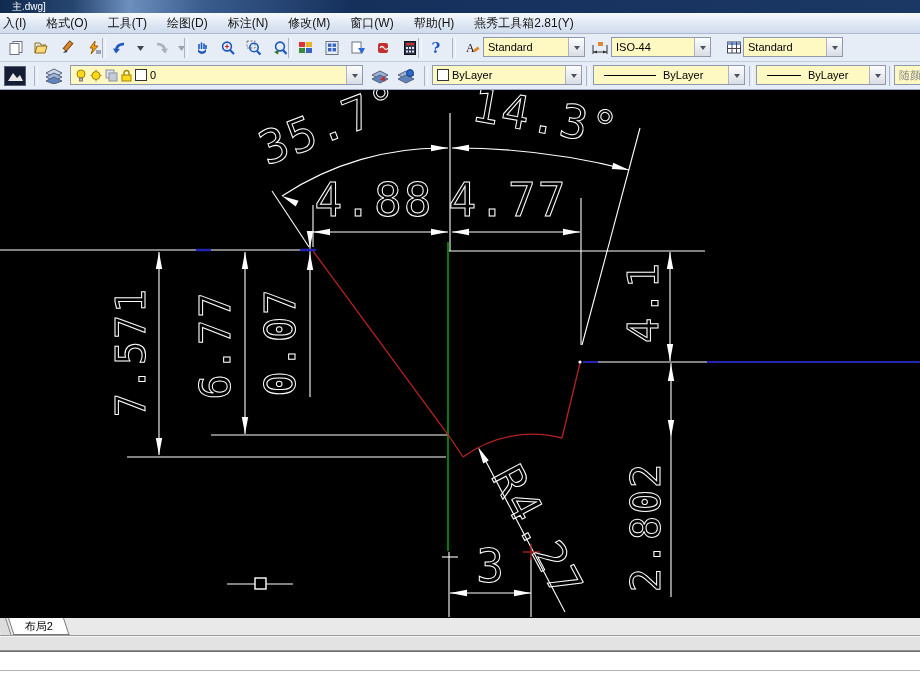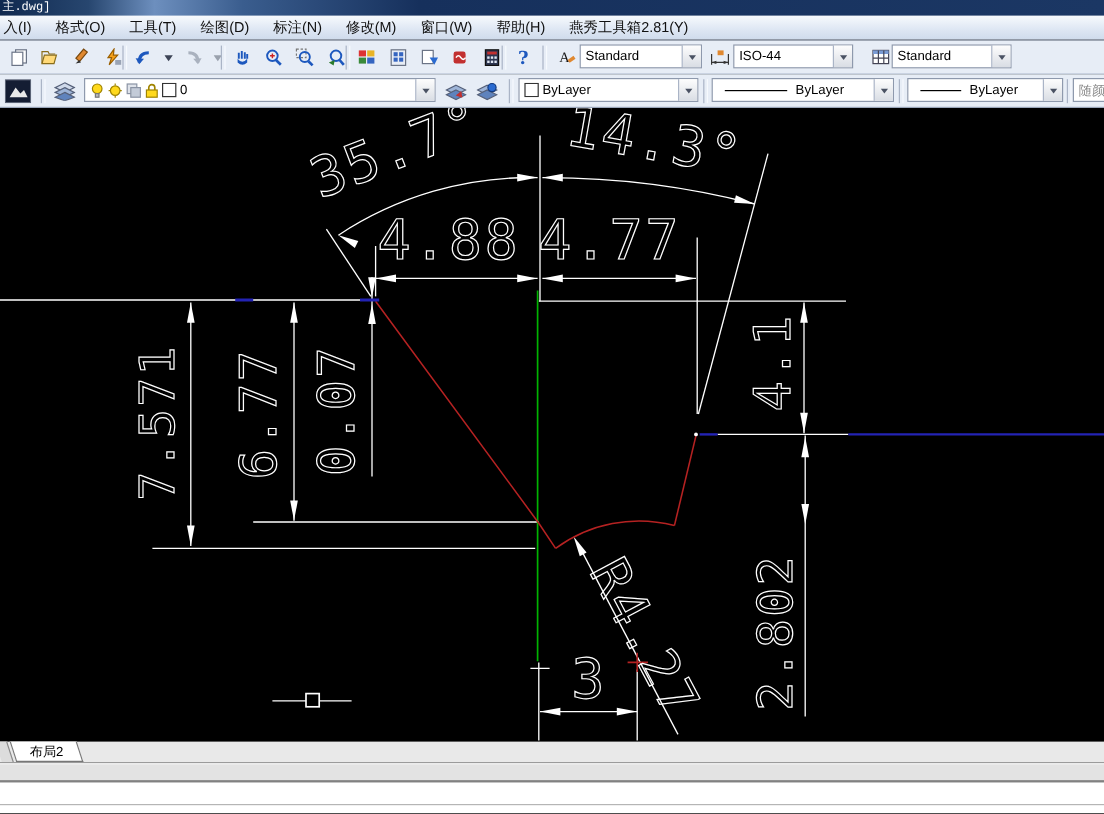--- a/index.html
+++ b/index.html
@@ -3,40 +3,40 @@
 <meta charset="utf-8">
 <style>
   html,body{margin:0;padding:0;}
   body{width:920px;height:678px;overflow:hidden;background:#000;
        font-family:"Liberation Sans",sans-serif;-webkit-font-smoothing:antialiased;}
   .app{position:relative;width:920px;height:678px;}
 
   
   .titlebar{position:absolute;left:0;top:0;width:920px;height:18px;
     background:linear-gradient(90deg,#10294f 0%,#27466f 8%,#6d8fbe 14%,#3a5d8e 22%,#16305c 38%,#1b3764 100%);
-    color:#fff;font-size:10px;line-height:13px;padding-left:2px;box-sizing:border-box;font-family:Liberation Mono, monospace;}
+    color:#fff;font-size:10px;line-height:13px;padding-left:12px;box-sizing:border-box;}
   .titlebar span{letter-spacing:0px;}
 
   
   .menubar{position:absolute;left:0;top:13px;width:920px;height:21px;
     background:linear-gradient(#f7fafd,#dde6f3 60%,#cfdbec);
     border-bottom:1px solid #aeb9cb;box-sizing:border-box;
     display:flex;align-items:center;font-size:12px;color:#111;}
   .menu-item{padding:0 10px;height:100%;display:flex;align-items:center;cursor:default;}
   .menu-item:first-child{padding-left:3px;}
 
   
   .tbrow{position:absolute;left:0;width:920px;height:28px;background:#e7edf6;
     border-bottom:1px solid #c2cddd;box-sizing:border-box;}
   .tbrow1{top:34px;} .tbrow2{top:62px;border-bottom:1px solid #9aa6ba;}
   .grp{position:absolute;top:2px;height:24px;display:flex;align-items:center;gap:2px;}
   .tbtn{width:22px;height:22px;display:flex;align-items:center;justify-content:center;border:1px solid transparent;border-radius:2px;}
   .tbtn.narrow{width:11px;}
   .sep{position:absolute;top:4px;width:2px;height:20px;border-left:1px solid #aab4c6;border-right:1px solid #f6f9fd;}
-  .combo{position:absolute;top:3px;height:20px;background:#ffffff;border:1px solid #8e99ad;
+  .combo{position:absolute;top:3px;height:20px;background:#fef9c3;border:1px solid #8e99ad;
     display:flex;align-items:center;font-size:11px;font-family:"Liberation Sans",sans-serif;box-sizing:border-box;}
   .combo .val{flex:1;padding-left:4px;white-space:nowrap;overflow:hidden;display:flex;align-items:center;gap:3px;}
   .combo .btn{width:15px;height:100%;border-left:1px solid #aab4c6;
     background:linear-gradient(#fdfdfd,#d9dde4);display:flex;align-items:center;justify-content:center;}
   .combo .btn::after{content:"";border:3.5px solid transparent;border-top:4.5px solid #4a5263;margin-top:4px;}
   .swatch{width:10px;height:10px;background:#fff;border:1px solid #333;display:inline-block;}
   .ltline{display:inline-block;width:52px;height:0;border-top:1.6px solid #000;margin:0 4px 0 6px;}
   .disabled-text{color:#8a8a8a;}
 
   

